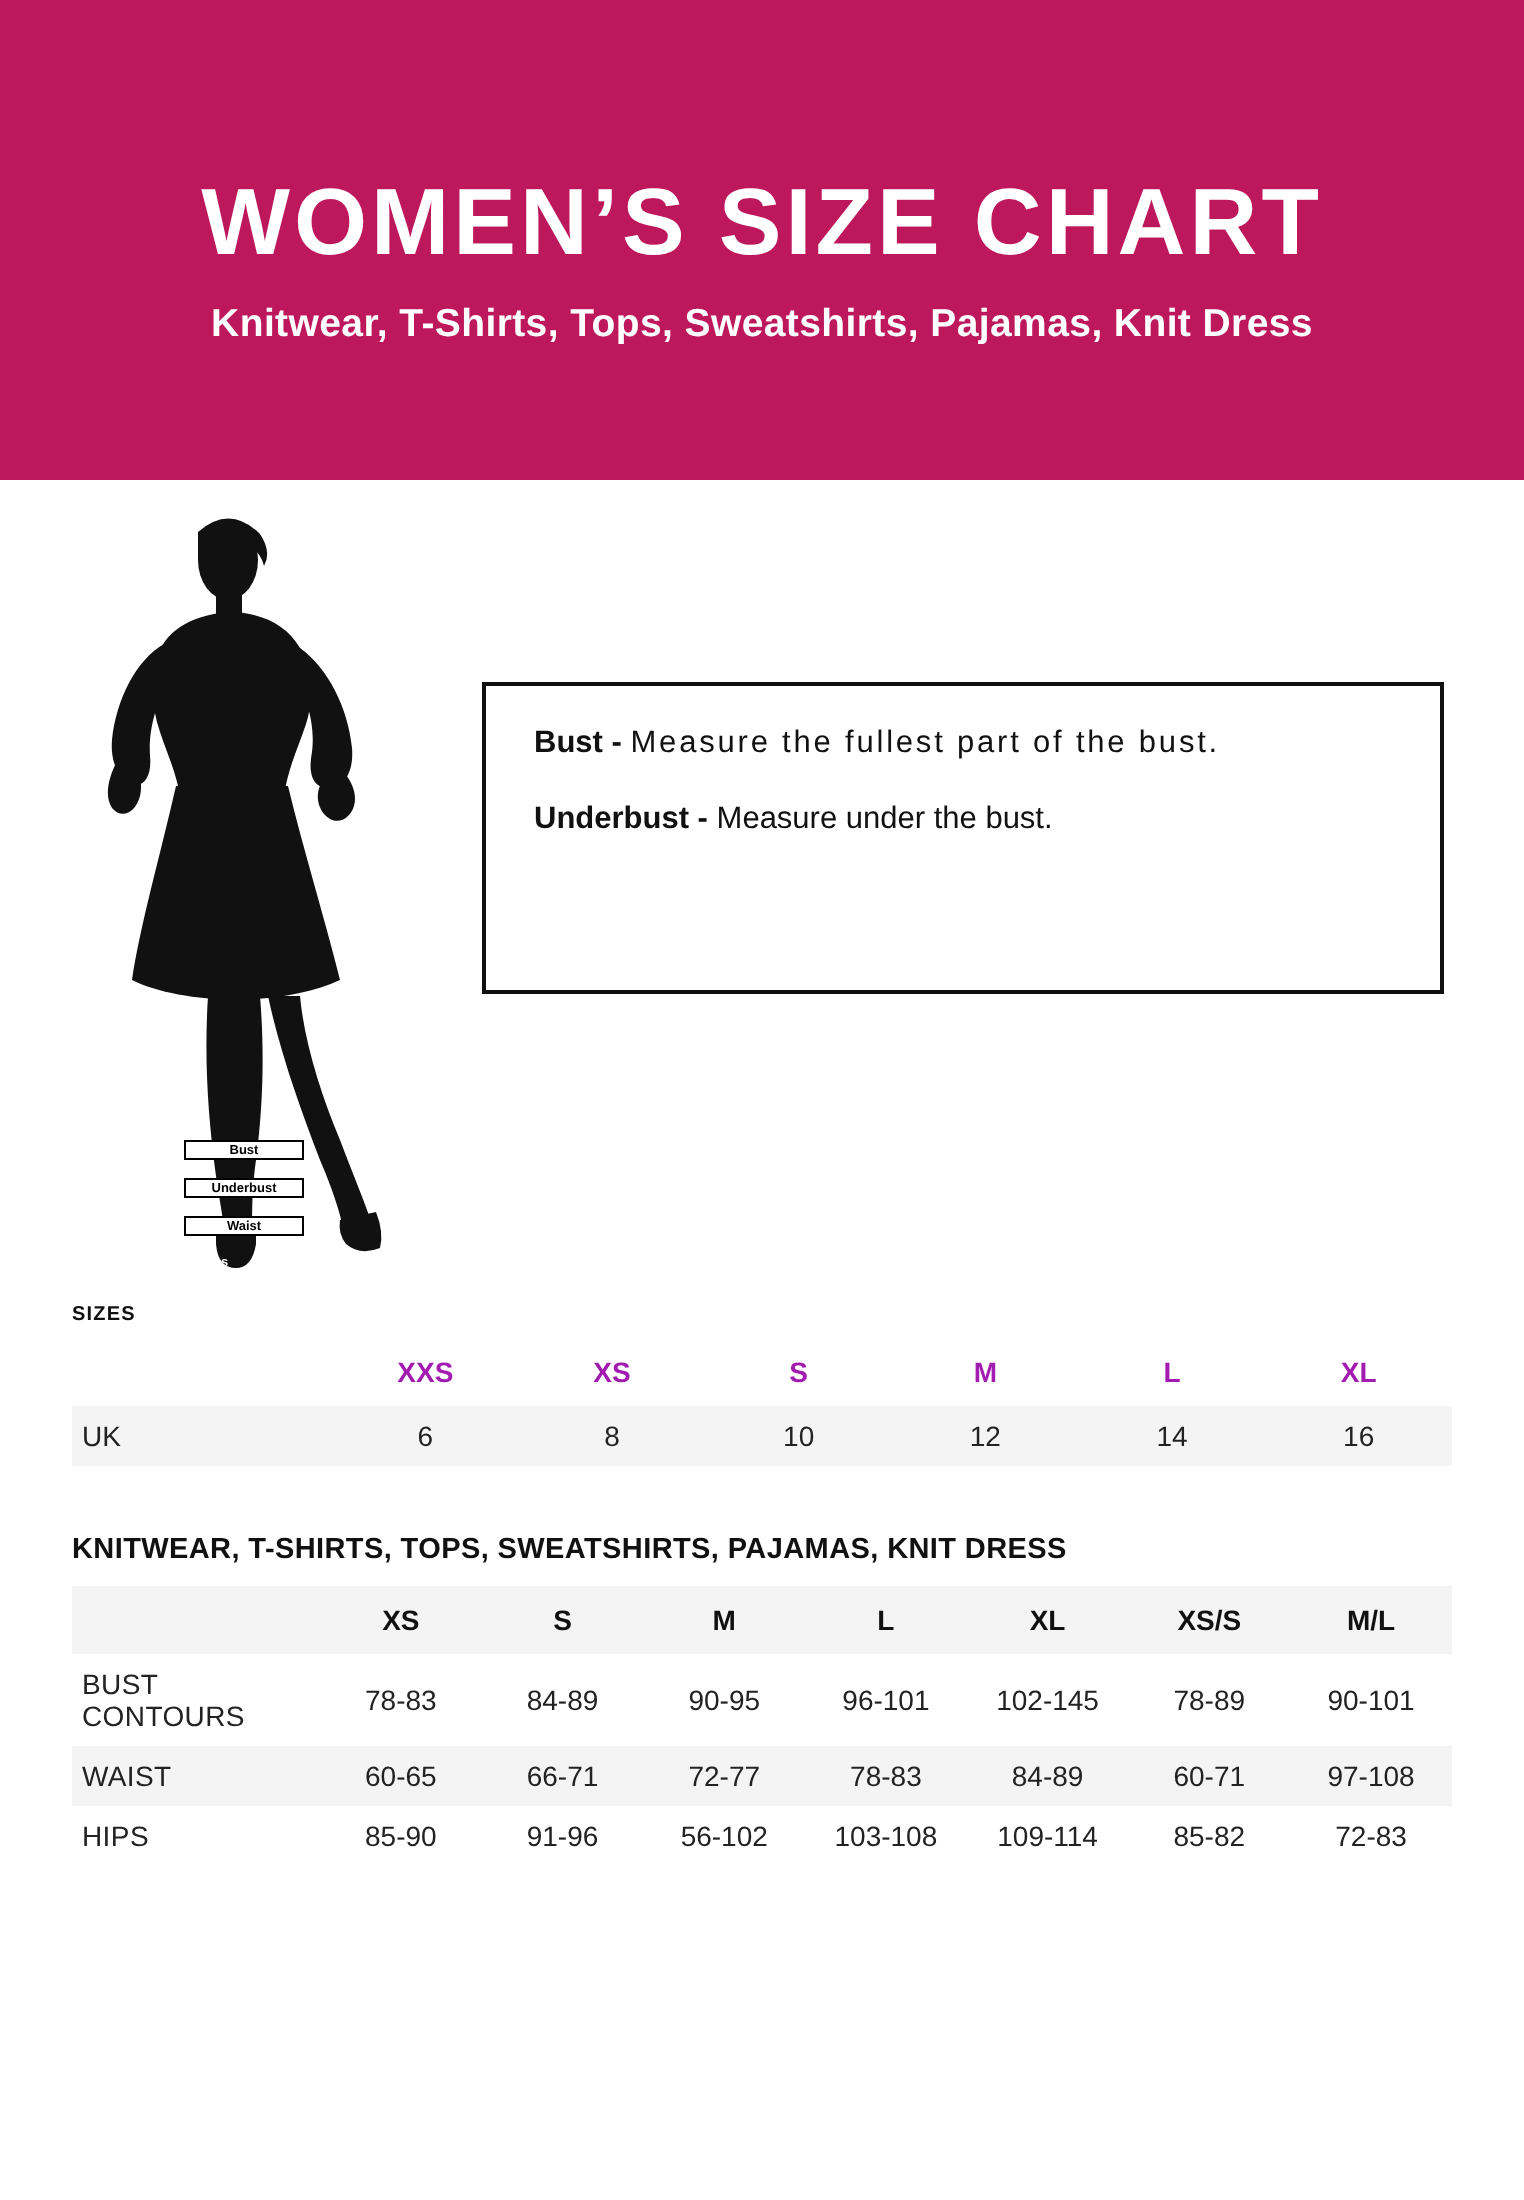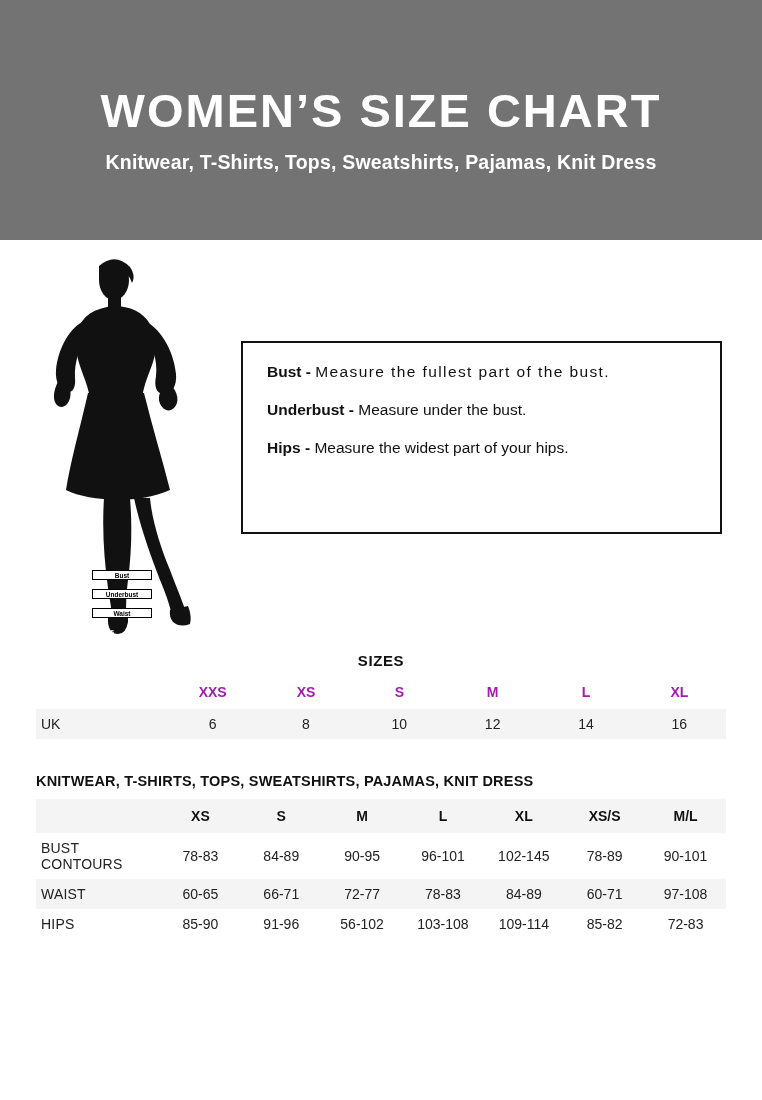--- a/index.html
+++ b/index.html
@@ -11,21 +11,21 @@
     width: 762px;
     height: 1100px;
     background: #ffffff;
     font-family: "Liberation Sans", sans-serif;
     color: #1a1a1a;
     overflow: hidden;
   }
 
   
   .header {
-    background: #737373;
+    background: #be185d;
     width: 762px;
     height: 240px;
     display: flex;
     flex-direction: column;
     align-items: center;
     justify-content: center;
     padding-top: 20px;
   }
   .header-title {
     color: #ffffff;
@@ -84,21 +84,21 @@
     color: #ffffff;
     text-align: left;
     padding-left: 8px;
   }
 
   .def-box {
     position: absolute;
     left: 241px;
     top: 101px;
     width: 481px;
-    height: 193px;
+    height: 156px;
     border: 2px solid #111111;
     background: #ffffff;
     padding: 20px 24px 0 24px;
   }
   .def-row {
     font-size: 15.5px;
     line-height: 1.1;
     margin-bottom: 21px;
     color: #111111;
     white-space: nowrap;
@@ -108,26 +108,25 @@
     letter-spacing: 1.4px;
   }
 
   
   .sizes-section {
     position: relative;
     width: 762px;
     padding: 0 36px;
   }
   .section-title {
-    font-size: 15px;
+    font-size: 10px;
     font-weight: bold;
     letter-spacing: 0.6px;
     color: #111;
     margin: 12px 0 8px 0;
-    text-align: center;
   }
   table.grid {
     border-collapse: collapse;
     width: 690px;
     table-layout: fixed;
   }
   table.grid td, table.grid th {
     font-size: 14px;
     color: #222;
     text-align: center;
@@ -234,24 +233,20 @@
 
   <div class="def-box">
     <div class="def-row justified">
       <span class="term">Bust -</span>
       <span class="desc">Measure the fullest part of the bust.</span>
     </div>
     <div class="def-row">
       <span class="term">Underbust -</span>
       <span class="desc">Measure under the bust.</span>
     </div>
-    <div class="def-row">
-      <span class="term">Hips -</span>
-      <span class="desc">Measure the widest part of your hips.</span>
-    </div>
   </div>
 </div>
 
 <div class="sizes-section">
 
   <div class="section-title">SIZES</div>
 
   <table class="grid sizes-table">
     <colgroup>
       <col class="c0">

